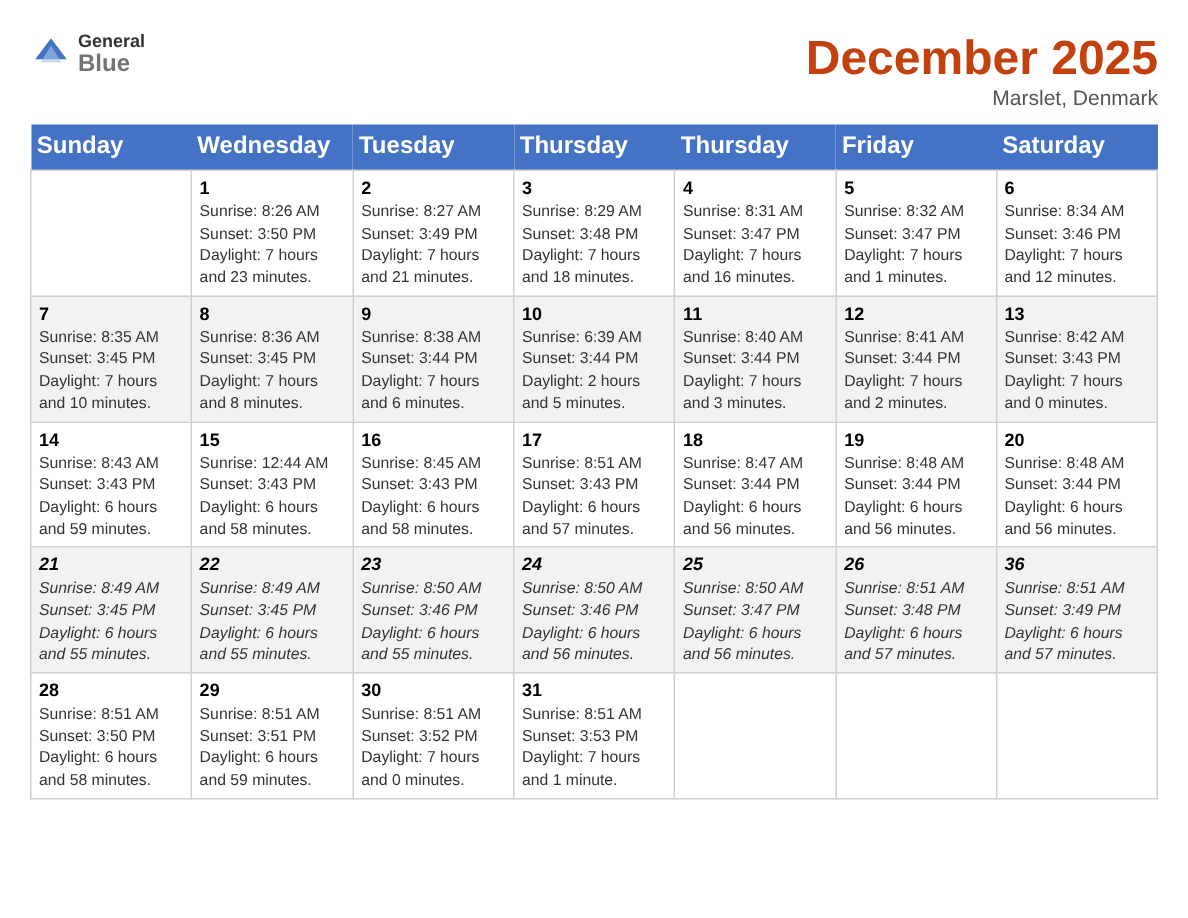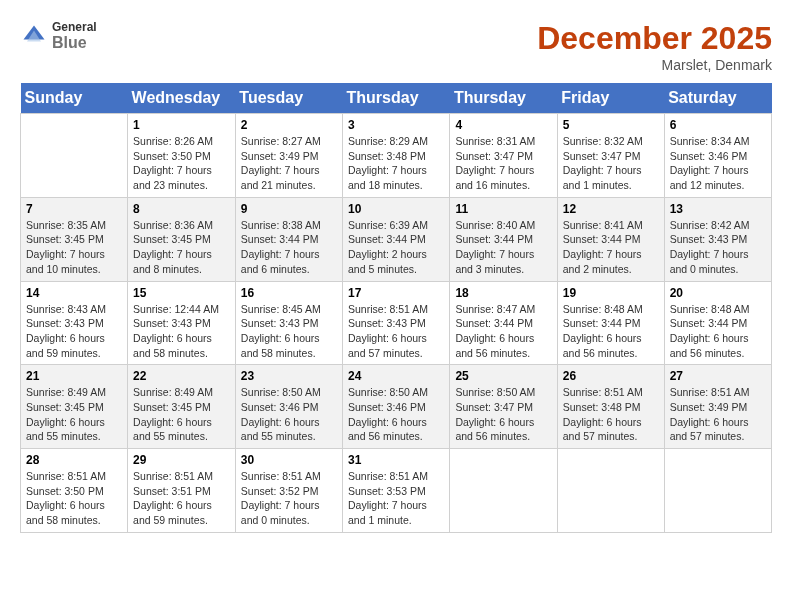--- a/index.html
+++ b/index.html
@@ -74,21 +74,21 @@
       color: #333;
       font-size: 10.5px;
       line-height: 1.4;
     }
     .empty-cell {
       background: #f9f9f9;
     }
     .row-1 td { background-color: #ffffff; }
     .row-2 td { background-color: #f2f2f2; }
     .row-3 td { background-color: #ffffff; margin-left: 22px; }
-    .row-4 td { background-color: #f2f2f2; }
+    .row-4 td { background-color: #f2f2f2; font-style: italic; }
     .row-5 td { background-color: #ffffff; }
   </style>
 </head>
 <body>
 
 <div class="header-area">
   <div class="logo">
     <svg class="logo-icon" viewBox="0 0 40 40">
       <polygon points="20,5 35,25 5,25" fill="#4472c4"></polygon>
       <polygon points="20,12 30,28 10,28" fill="#a8c4e8" opacity="0.6"></polygon>
@@ -327,21 +327,21 @@
       </td>
         <td>
         <span class="day-number">26</span>
         <div class="day-info">
           <span>Sunrise: 8:51 AM</span><br>
           <span>Sunset: 3:48 PM</span><br>
           <span>Daylight: 6 hours and 57 minutes.</span>
         </div>
       </td>
         <td>
-        <span class="day-number">27</span>
+        <span class="day-number">36</span>
         <div class="day-info">
           <span>Sunrise: 8:51 AM</span><br>
           <span>Sunset: 3:49 PM</span><br>
           <span>Daylight: 6 hours and 57 minutes.</span>
         </div>
       </td>
       </tr>
       <tr class="row-5">
         <td>
         <span class="day-number">28</span>

